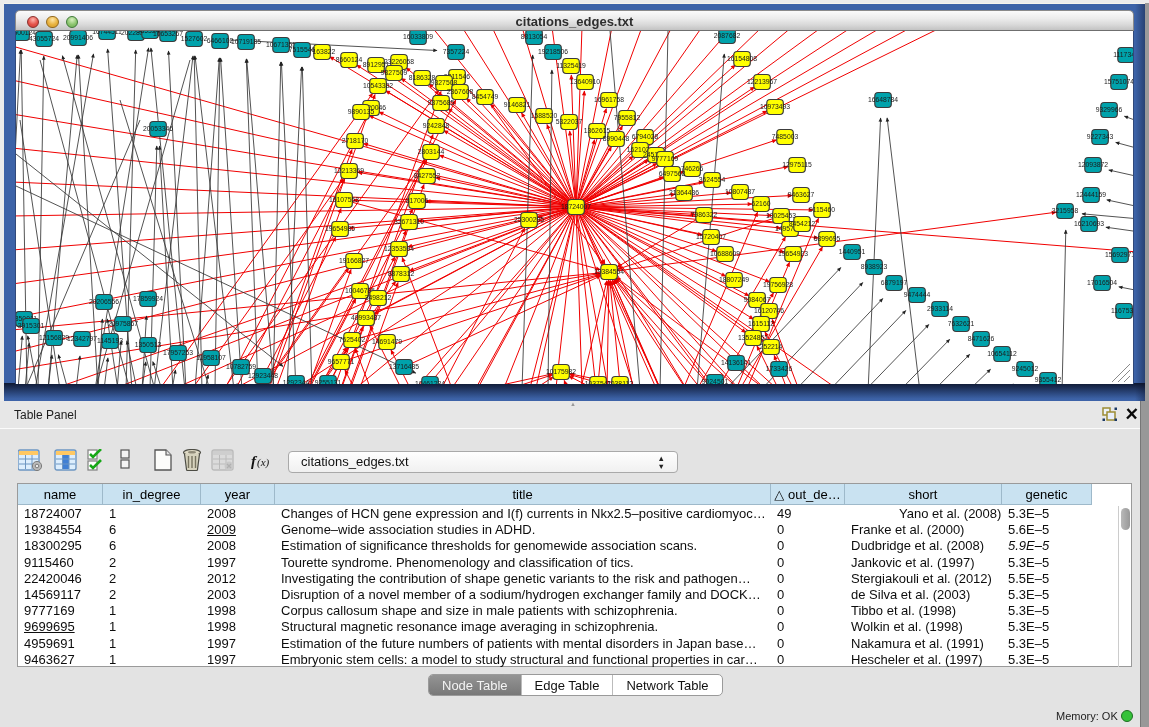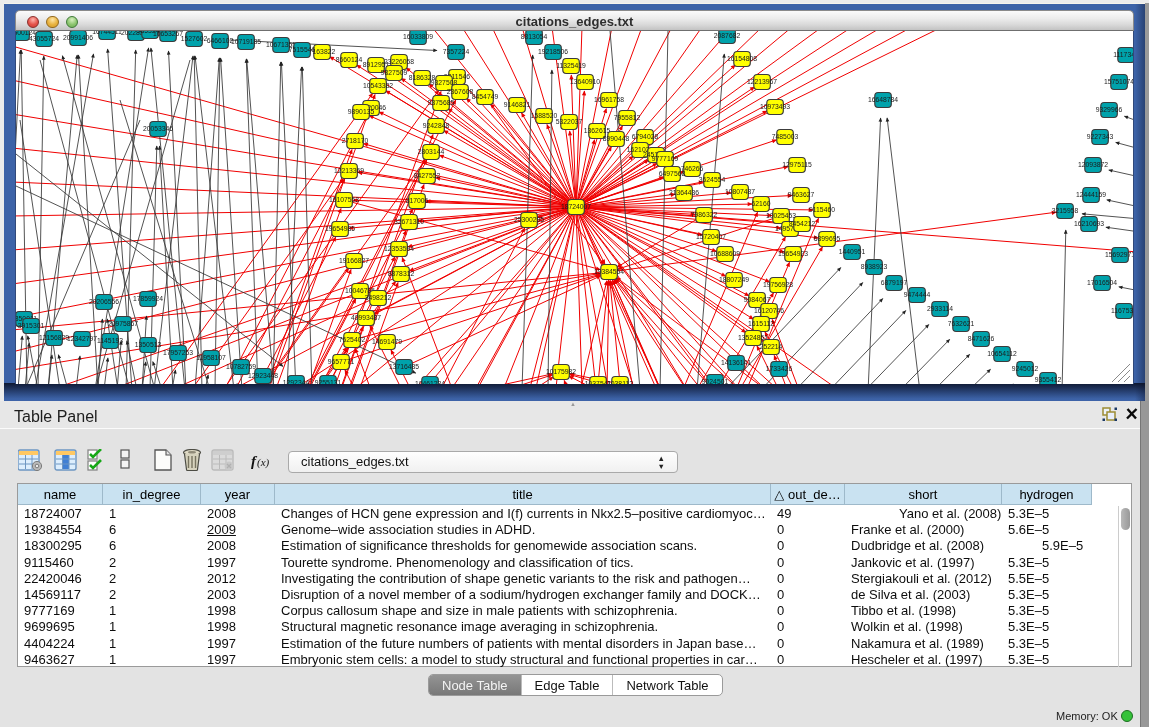--- a/index.html
+++ b/index.html
@@ -6,21 +6,21 @@
 #bluepanel .topline{position:absolute;left:0;top:-1px;width:100%;height:1px;background:#f6f4ec;}
 #shadowR{position:absolute;right:0;top:0;width:11px;height:100%;background:linear-gradient(90deg,rgba(10,18,40,0) 0%,rgba(10,18,40,.45) 100%);}
 #shadowB{position:absolute;left:0;bottom:2px;width:100%;height:16px;background:linear-gradient(180deg,rgba(8,14,34,.88) 0%,rgba(20,35,70,.35) 70%,rgba(20,35,70,0) 100%);}
 #win{position:absolute;left:15px;top:10px;width:1119px;height:374px;border-radius:5px 5px 0 0;}
 #titlebar{position:absolute;left:0;top:0;width:100%;height:21px;border-radius:5px 5px 0 0;background:linear-gradient(180deg,#fbfbfb 0%,#ececec 40%,#d9d9d9 72%,#c3c3c3 100%);border:1px solid #8a8a8a;border-bottom:1px solid #6f6f6f;}
 #titlebar .t{position:absolute;left:0;right:0;top:3px;text-align:center;font-size:13px;color:#2e2e2e;font-weight:bold;}
 .tl{position:absolute;top:4.8px;width:12.5px;height:12.5px;border-radius:50%;}
 #canvas{position:absolute;left:0;top:21px;width:1119px;height:353px;background:#fff;overflow:hidden;border-left:1px solid #31497a;border-right:1px solid #31497a;}
 #tpanel{position:absolute;left:0;top:401px;width:1140px;height:326px;background:#e3e3e3;}
 #tpbar{position:absolute;left:0;top:0;width:100%;height:28px;background:#e7e7e7;border-bottom:1px solid #fbfbfb;}
-#tpbar .lbl{position:absolute;left:14px;top:7px;font-size:16px;color:#1d1d1d;}
+#tpbar .lbl{position:absolute;left:14px;top:7px;font-size:12px;color:#1d1d1d;}
 #grip{position:absolute;left:570px;top:0px;font-size:6px;color:#999;}
 #rstrip{position:absolute;left:1140px;top:0px;width:9px;height:326px;background:#989898;border-left:1px solid #777;}
 #combo{position:absolute;left:288px;top:50px;width:390px;height:22px;background:linear-gradient(180deg,#fefefe,#f0f0f0);border:1px solid #a9a9a9;border-radius:4px;font-size:13px;color:#111;line-height:20px;padding-left:12px;}
 #combo .arr{position:absolute;right:12px;top:3px;font-size:7.5px;color:#222;line-height:7.5px;}
 #tbl{position:absolute;left:17px;top:82px;width:1115px;height:184px;background:#fff;border:1px solid #9a9a9a;}
 #thead{position:absolute;left:0;top:0;height:21px;width:100%;}
 .th{position:absolute;top:0;height:21px;background:#c9e2f1;border-right:1px solid #9eb9ca;border-bottom:1px solid #9eb9ca;font-size:13px;text-align:center;line-height:21px;color:#000;}
 .row{position:absolute;font-size:13px;color:#0d0d0d;height:16px;line-height:16px;white-space:nowrap;}
 .c{position:absolute;overflow:hidden;}
 #vsb{position:absolute;left:1100px;top:22px;width:14px;height:161px;border-left:1px solid #ccc;}
@@ -687,21 +687,21 @@
     </svg>
  <div id="combo">citations_edges.txt<span class="arr">▲<br>▼</span></div>
  <div id="tbl">
    <div id="thead">
         <div class="th" style="left:0px;width:85px;">name</div>
         <div class="th" style="left:85px;width:98px;">in_degree</div>
         <div class="th" style="left:183px;width:74px;">year</div>
         <div class="th" style="left:257px;width:496px;">title</div>
         <div class="th" style="left:753px;width:74px;">△ out_de…</div>
         <div class="th" style="left:827px;width:157px;">short</div>
-        <div class="th" style="left:984px;width:90px;">hydrogen</div>
+        <div class="th" style="left:984px;width:90px;">genetic</div>
       </div>
    <div class="row" style="left:0;top:22.0px;width:1100px;">
         <span class="c" style="left:6px;width:80px;">18724007</span>
         <span class="c" style="left:91px;width:95px;">1</span>
         <span class="c" style="left:189px;width:70px;">2008</span>
         <span class="c" style="left:263px;width:492px;">Changes of HCN gene expression and I(f) currents in Nkx2.5–positive cardiomyoc…</span>
         <span class="c" style="left:759px;width:70px;">49</span>
         <span class="c" style="left:833px;width:153px;margin-left:48px;">Yano et al. (2008)</span>
         <span class="c" style="left:990px;width:86px;">5.3E–5</span>
       </div>
@@ -714,21 +714,21 @@
         <span class="c" style="left:833px;width:153px;">Franke et al. (2000)</span>
         <span class="c" style="left:990px;width:86px;">5.6E–5</span>
       </div>
       <div class="row" style="left:0;top:54.4px;width:1100px;">
         <span class="c" style="left:6px;width:80px;">18300295</span>
         <span class="c" style="left:91px;width:95px;">6</span>
         <span class="c" style="left:189px;width:70px;">2008</span>
         <span class="c" style="left:263px;width:492px;">Estimation of significance thresholds for genomewide association scans.</span>
         <span class="c" style="left:759px;width:70px;">0</span>
         <span class="c" style="left:833px;width:153px;">Dudbridge et al. (2008)</span>
-        <span class="c" style="left:1024px;width:86px;">5.9E–5</span>
+        <span class="c" style="left:990px;width:86px;font-style:italic;">5.9E–5</span>
       </div>
       <div class="row" style="left:0;top:70.6px;width:1100px;">
         <span class="c" style="left:6px;width:80px;">9115460</span>
         <span class="c" style="left:91px;width:95px;">2</span>
         <span class="c" style="left:189px;width:70px;">1997</span>
         <span class="c" style="left:263px;width:492px;">Tourette syndrome. Phenomenology and classification of tics.</span>
         <span class="c" style="left:759px;width:70px;">0</span>
         <span class="c" style="left:833px;width:153px;">Jankovic et al. (1997)</span>
         <span class="c" style="left:990px;width:86px;">5.3E–5</span>
       </div>
@@ -753,35 +753,35 @@
       <div class="row" style="left:0;top:119.2px;width:1100px;">
         <span class="c" style="left:6px;width:80px;">9777169</span>
         <span class="c" style="left:91px;width:95px;">1</span>
         <span class="c" style="left:189px;width:70px;">1998</span>
         <span class="c" style="left:263px;width:492px;">Corpus callosum shape and size in male patients with schizophrenia.</span>
         <span class="c" style="left:759px;width:70px;">0</span>
         <span class="c" style="left:833px;width:153px;">Tibbo et al. (1998)</span>
         <span class="c" style="left:990px;width:86px;">5.3E–5</span>
       </div>
       <div class="row" style="left:0;top:135.4px;width:1100px;">
-        <span class="c" style="left:6px;width:80px;">9699695</span>
+        <span class="c" style="left:6px;width:80px;text-decoration:underline;">9699695</span>
         <span class="c" style="left:91px;width:95px;">1</span>
         <span class="c" style="left:189px;width:70px;">1998</span>
         <span class="c" style="left:263px;width:492px;">Structural magnetic resonance image averaging in schizophrenia.</span>
         <span class="c" style="left:759px;width:70px;">0</span>
         <span class="c" style="left:833px;width:153px;">Wolkin et al. (1998)</span>
         <span class="c" style="left:990px;width:86px;">5.3E–5</span>
       </div>
       <div class="row" style="left:0;top:151.6px;width:1100px;">
-        <span class="c" style="left:6px;width:80px;">4404224</span>
+        <span class="c" style="left:6px;width:80px;">4959691</span>
         <span class="c" style="left:91px;width:95px;">1</span>
         <span class="c" style="left:189px;width:70px;">1997</span>
         <span class="c" style="left:263px;width:492px;">Estimation of the future numbers of patients with mental disorders in Japan base…</span>
         <span class="c" style="left:759px;width:70px;">0</span>
-        <span class="c" style="left:833px;width:153px;">Nakamura et al. (1989)</span>
+        <span class="c" style="left:833px;width:153px;">Nakamura et al. (1991)</span>
         <span class="c" style="left:990px;width:86px;">5.3E–5</span>
       </div>
       <div class="row" style="left:0;top:167.8px;width:1100px;">
         <span class="c" style="left:6px;width:80px;">9463627</span>
         <span class="c" style="left:91px;width:95px;">1</span>
         <span class="c" style="left:189px;width:70px;">1997</span>
         <span class="c" style="left:263px;width:492px;">Embryonic stem cells: a model to study structural and functional properties in car…</span>
         <span class="c" style="left:759px;width:70px;">0</span>
         <span class="c" style="left:833px;width:153px;">Hescheler et al. (1997)</span>
         <span class="c" style="left:990px;width:86px;">5.3E–5</span>

